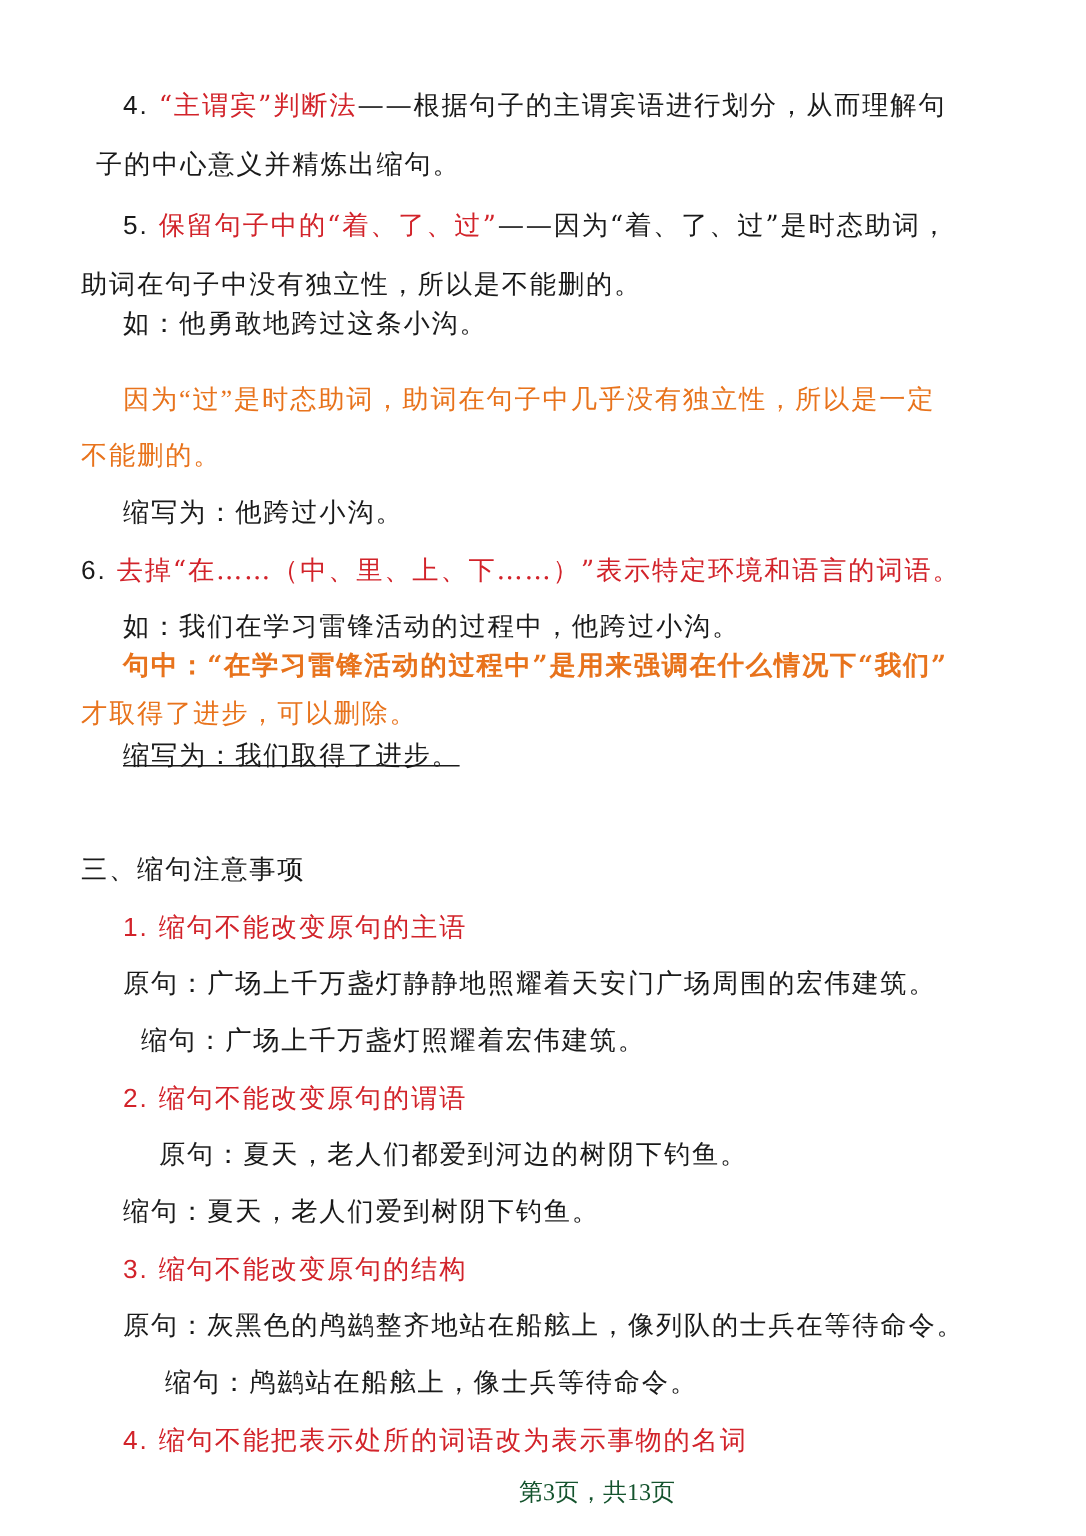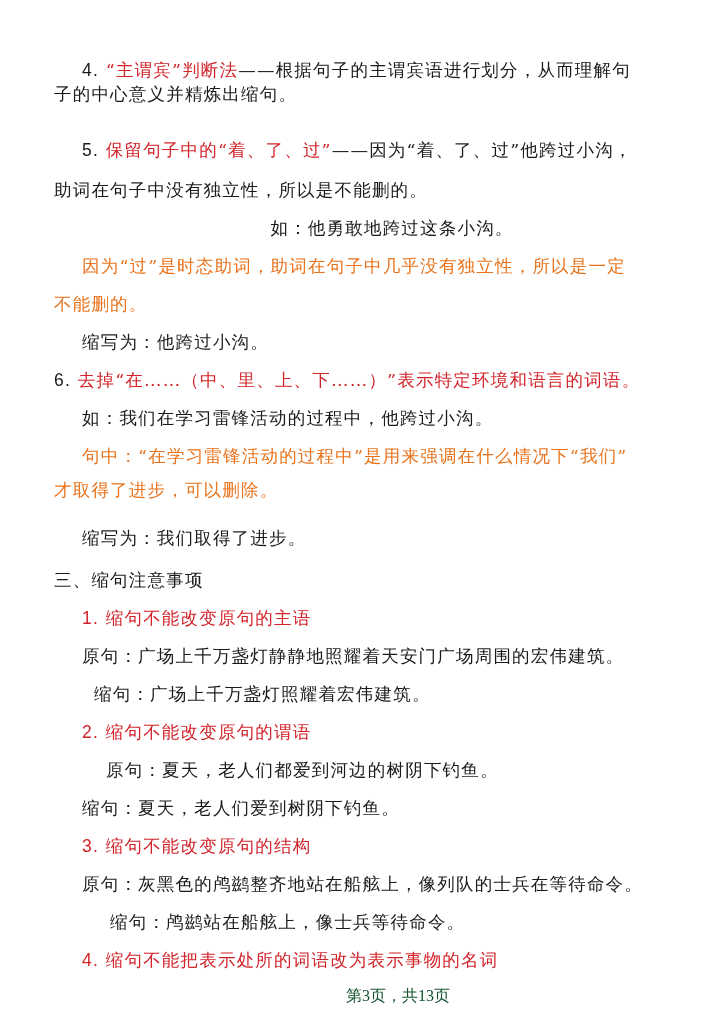--- a/index.html
+++ b/index.html
@@ -28,41 +28,41 @@
   </style>
 </head>
 <body>
 
 <div class="page">
 
   <div class="line indent" style="top:58px;">
     <span class="num">4.</span>
     <span class="red">“主谓宾”判断法</span><span>——根据句子的主谓宾语进行划分，从而理解句</span>
   </div>
-  <div class="line" style="top:82px;">子的中心意义并精炼出缩句。</div>
+  <div class="line" style="top:98px;margin-left:10px;">子的中心意义并精炼出缩句。</div>
 
   <div class="line indent" style="top:138px;">
     <span class="num">5.</span>
-    <span class="red">保留句子中的“着、了、过”</span><span>——因为“着、了、过”他跨过小沟，</span>
+    <span class="red">保留句子中的“着、了、过”</span><span>——因为“着、了、过”是时态助词，</span>
   </div>
   <div class="line" style="top:178px;">助词在句子中没有独立性，所以是不能删的。</div>
 
-  <div class="line indent" style="top:216px;text-align:center;">如：他勇敢地跨过这条小沟。</div>
-  <div class="line indent orange" style="top:254px;">因为“过”是时态助词，助词在句子中几乎没有独立性，所以是一定</div>
+  <div class="line indent" style="top:204px;">如：他勇敢地跨过这条小沟。</div>
+  <div class="line indent orange" style="top:254px;font-family:Liberation Serif, serif;">因为“过”是时态助词，助词在句子中几乎没有独立性，所以是一定</div>
   <div class="line orange" style="top:292px;">不能删的。</div>
   <div class="line indent" style="top:330px;">缩写为：他跨过小沟。</div>
 
   <div class="line" style="top:368px;">
     <span class="num">6.</span>
     <span class="red">去掉“在……（中、里、上、下……）”表示特定环境和语言的词语。</span>
   </div>
   <div class="line indent" style="top:406px;">如：我们在学习雷锋活动的过程中，他跨过小沟。</div>
-  <div class="line indent orange" style="top:444px;">句中：“在学习雷锋活动的过程中”是用来强调在什么情况下“我们”</div>
-  <div class="line orange" style="top:478px;">才取得了进步，可以删除。</div>
-  <div class="line indent" style="top:526px;">缩写为：我们取得了进步。</div>
+  <div class="line indent orange" style="top:432px;font-weight:bold;">句中：“在学习雷锋活动的过程中”是用来强调在什么情况下“我们”</div>
+  <div class="line orange" style="top:464px;">才取得了进步，可以删除。</div>
+  <div class="line indent" style="top:492px;text-decoration:underline;">缩写为：我们取得了进步。</div>
 
   <div class="line heading" style="top:568px;">三、缩句注意事项</div>
 
   <div class="line indent red" style="top:606px;">
     <span class="num">1.</span>
     <span>缩句不能改变原句的主语</span>
   </div>
   <div class="line indent" style="top:644px;">原句：广场上千万盏灯静静地照耀着天安门广场周围的宏伟建筑。</div>
   <div class="line indent" style="top:682px;margin-left:12px;">缩句：广场上千万盏灯照耀着宏伟建筑。</div>
 

